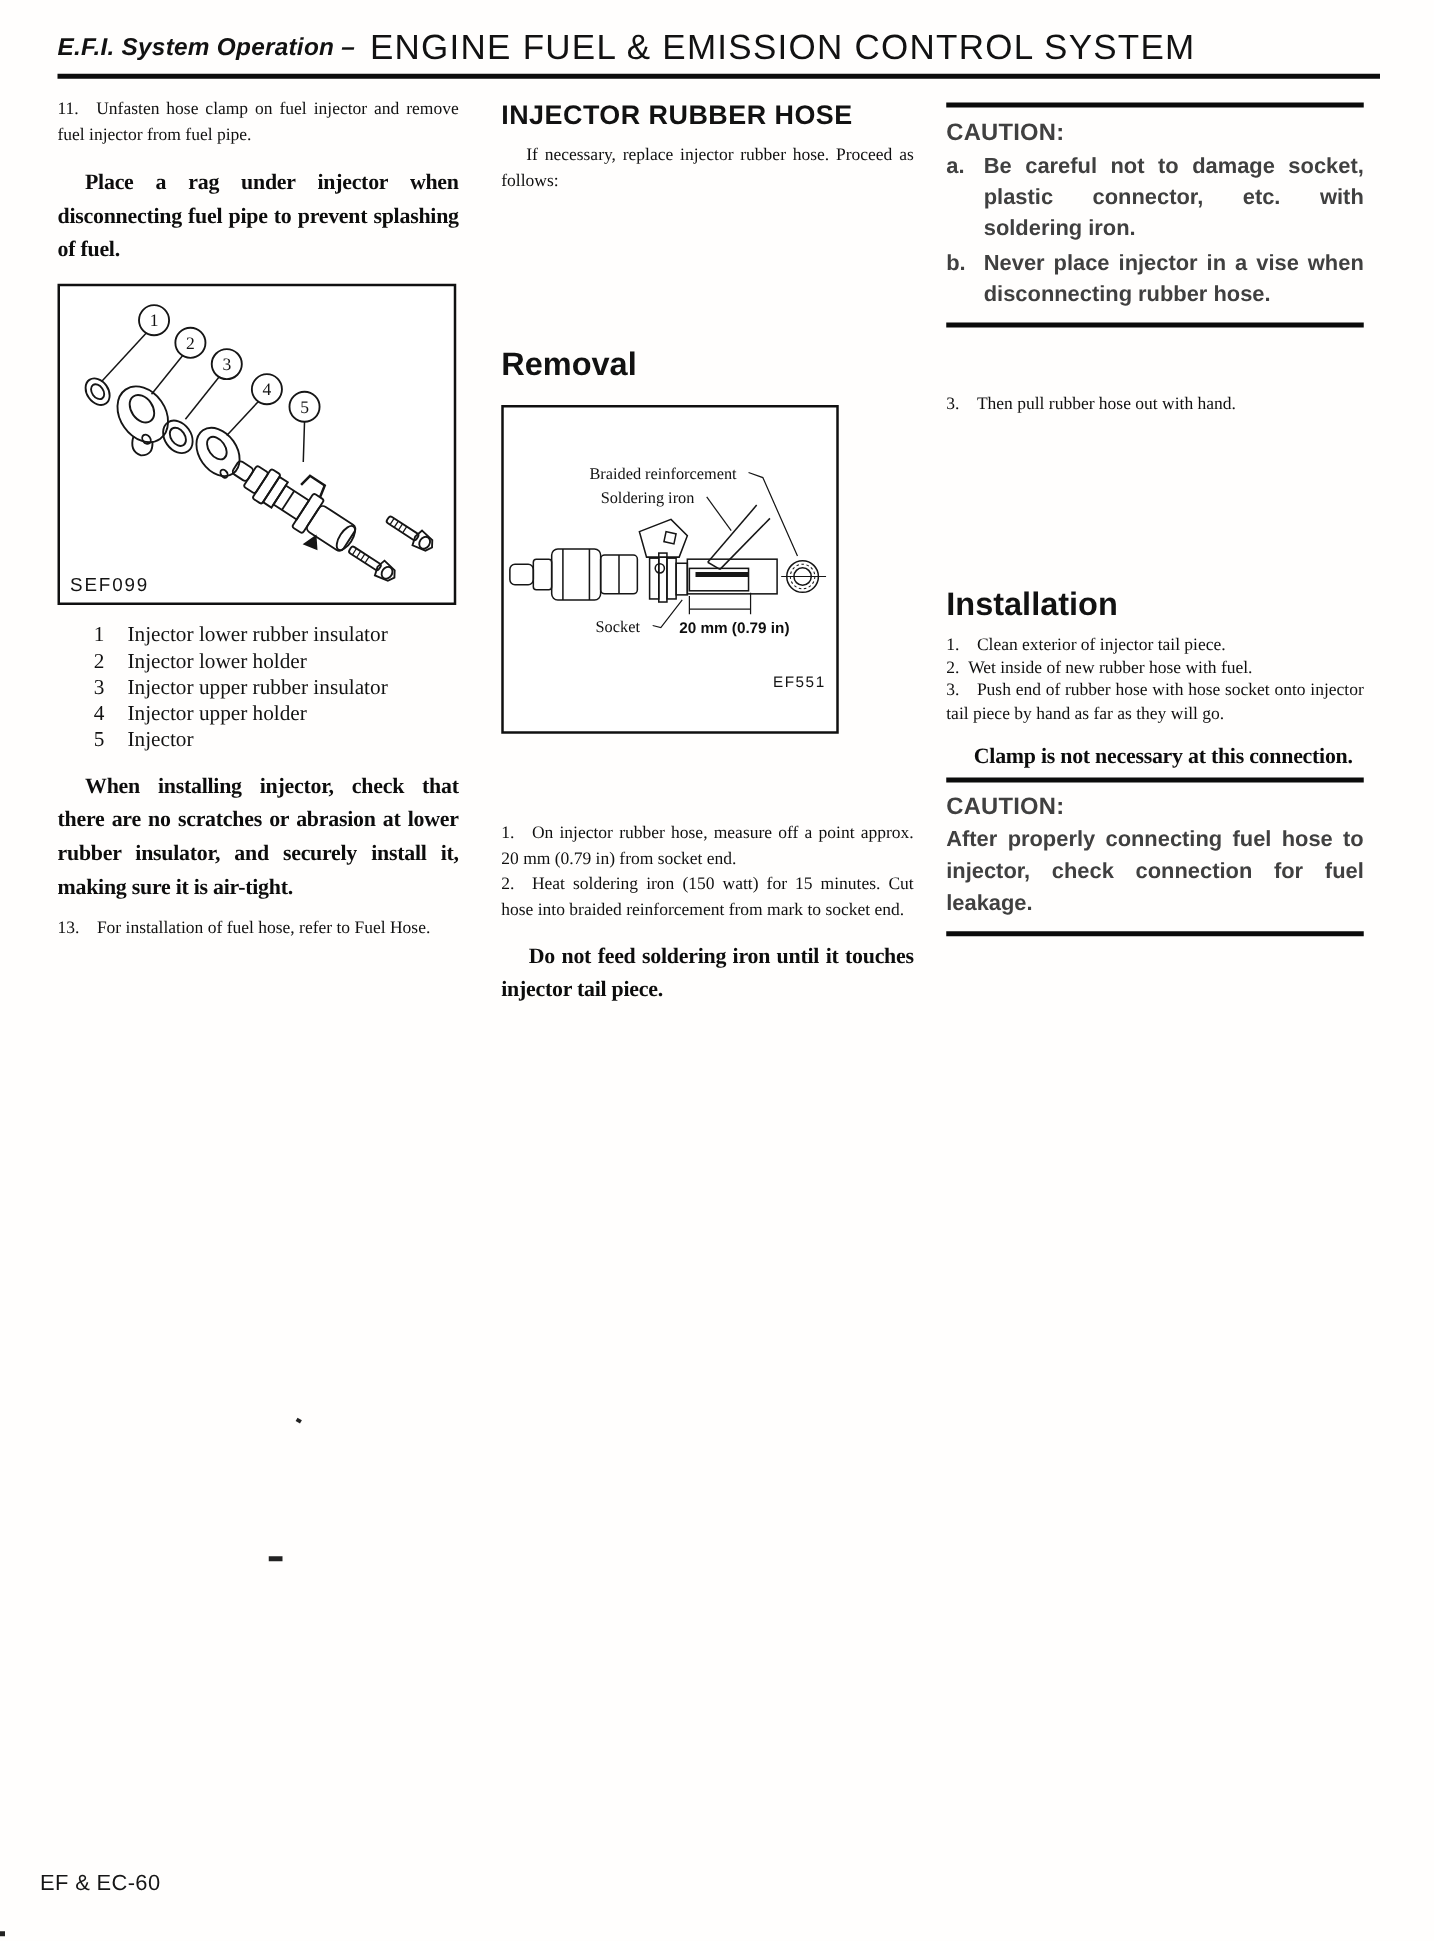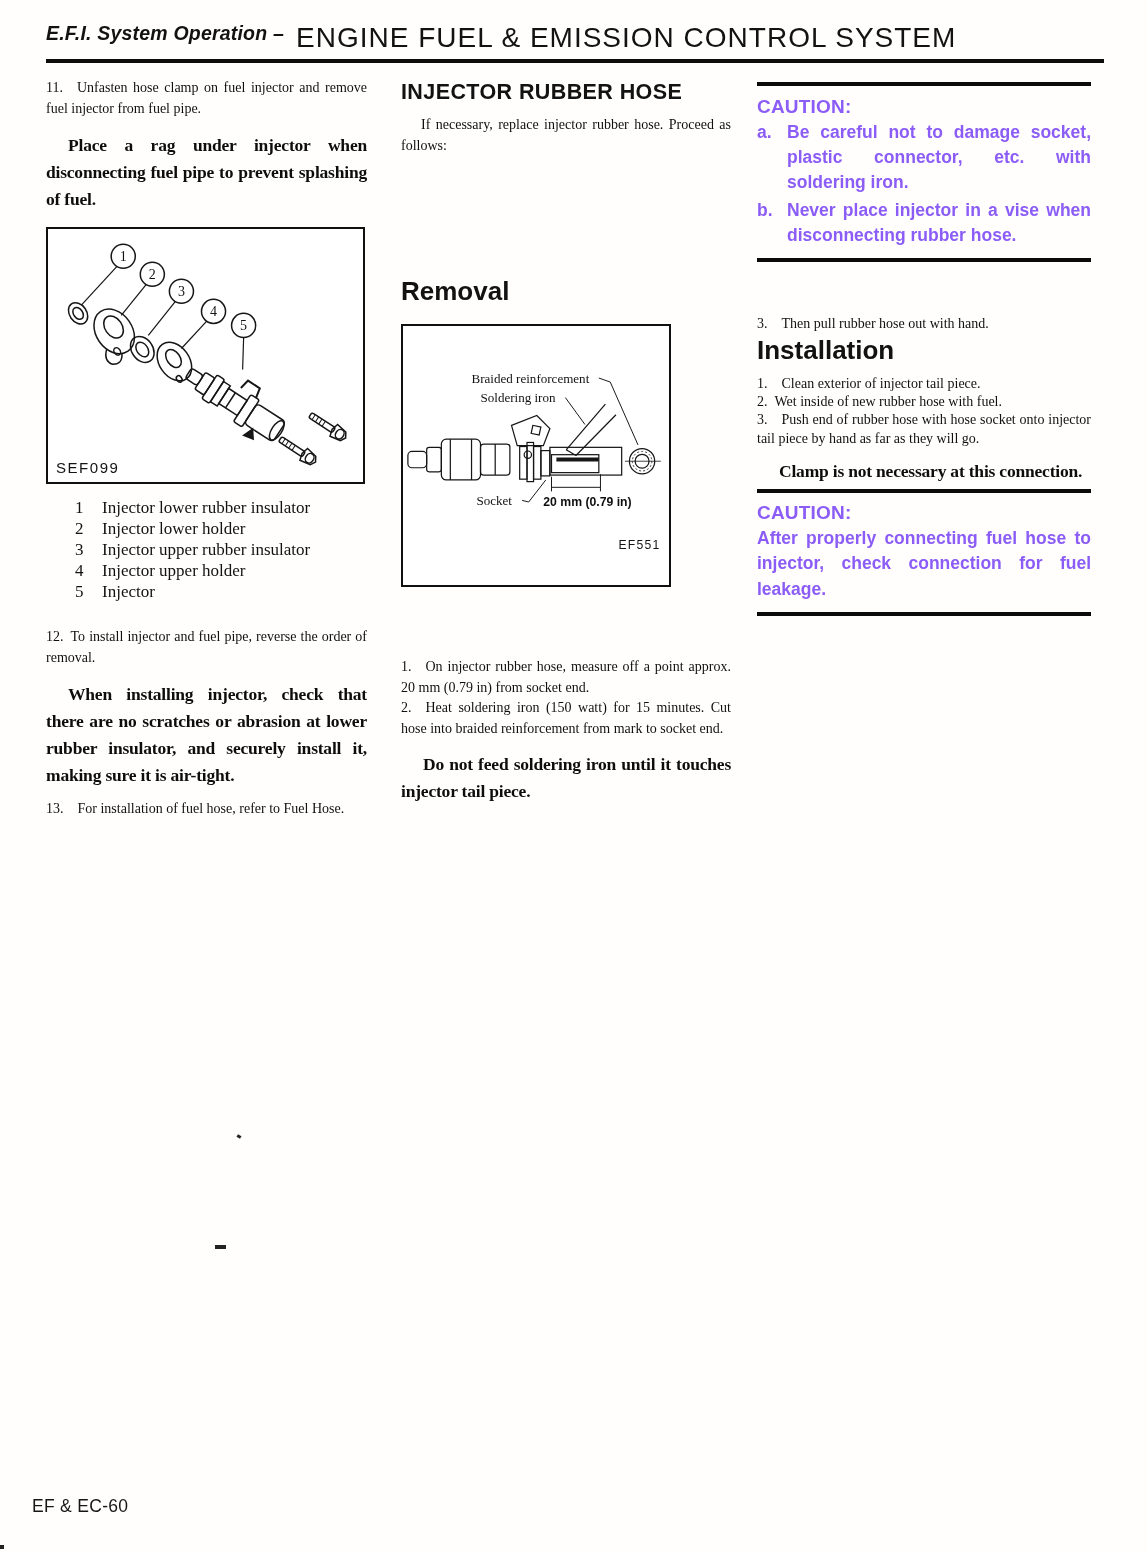--- a/index.html
+++ b/index.html
@@ -2,21 +2,21 @@
 <html><head>
 <meta charset="utf-8">
 <style>
   * { margin:0; padding:0; box-sizing:border-box; }
   html,body { background:#ffffff; }
   .page {
     position:relative; width:1147px; height:1553px; background:#fffefd;
     color:#121212; font-family:"Liberation Serif", serif; overflow:hidden;
   }
   
-  .header { position:absolute; left:46px; top:22px; width:1058px; display:flex; align-items:flex-start; gap:12px; white-space:nowrap; }
+  .header { position:absolute; left:46px; top:22px; width:1058px; display:flex; align-items:center; gap:12px; white-space:nowrap; }
   .crumb { font-family:"Liberation Sans", sans-serif; font-style:italic; font-weight:700; font-size:19.5px; letter-spacing:0.2px; }
   .title { font-family:"Liberation Sans", sans-serif; font-weight:400; font-size:28px; letter-spacing:1px; }
   .rule-header { position:absolute; left:46px; top:59px; width:1058px; height:4px; background:#0c0c0c; }
 
   
   .col { position:absolute; text-align:justify; }
   .col-left  { left:46px;  top:78px; width:321px; }
   .col-mid   { left:401px; top:80px; width:330px; }
   .col-right { left:757px; top:72px; width:334px; }
 
@@ -39,21 +39,21 @@
   .figure svg { display:block; width:100%; height:100%; }
 
   
   .parts { margin-top:13px; padding-left:29px; text-align:left; }
   .parts .row { display:flex; font-size:17px; line-height:21px; }
   .parts .num { flex:0 0 14px; margin-right:13px; }
 
   
   .caution {
     border-top:4px solid #0b0b0b; border-bottom:4px solid #0b0b0b;
-    font-family:"Liberation Sans", sans-serif; font-weight:700; color:#8b5cf6;
+    font-family:"Liberation Sans", sans-serif; font-weight:700; color:#404040;
   }
   .caution .head { font-size:19px; letter-spacing:0.2px; text-align:left; }
   .caution-top { margin-top:10px; padding:10px 0 10px; }
   .caution-top .item { display:flex; margin-top:2px; }
   .caution-top .letter { flex:0 0 30px; font-size:17.5px; line-height:1.44; }
   .caution-top .itext { font-size:17.5px; line-height:1.44; text-align:justify; }
   .caution-bottom { margin-top:4px; padding:9px 0 9px; }
   .caution-bottom .ctext { font-size:17.5px; line-height:1.47; text-align:justify; margin-top:2px; }
 
   
@@ -61,21 +61,21 @@
   #step-12    { margin-top:25px; }
   #note-install { margin-top:13px; }
   #step-13    { margin-top:10px; }
   
   #intro      { margin-top:10px; }
   #removal-h  { margin-top:120px; }
   #m-step-1   { margin-top:70px; }
   #note-soldering { margin-top:12px; }
   
   #r-step-3   { margin-top:52px; }
-  #installation-h { }
+  #installation-h { margin-top:133px; }
   #inst-steps { margin-top:9px; }
   #note-clamp { margin-top:11px; line-height:1.45; }
 
   .footer {
     position:absolute; left:32px; top:1496px;
     font-family:"Liberation Sans", sans-serif; font-size:17.5px; color:#161616; letter-spacing:0.3px;
   }
   .speck { position:absolute; background:#222; }
   .speck1 { left:237px; top:1135px; width:4px; height:3px; transform:rotate(30deg); }
   .speck2 { left:215px; top:1245px; width:11px; height:4px; }
@@ -195,21 +195,20 @@
       <div class="row">
         <span class="num">4</span>
         <span>Injector upper holder</span>
       </div>
       <div class="row">
         <span class="num">5</span>
         <span>Injector</span>
       </div>
     </div>
 
-    <p class="body" id="step-12">12. To install injector and fuel pipe, reverse the order of removal.</p>
     <p class="note" id="note-install">When installing injector, check that there are no scratches or abrasion at lower rubber insulator, and securely install it, making sure it is air-tight.</p>
     <p class="body" id="step-13">13. For installation of fuel hose, refer to Fuel Hose.</p>
   </div>
 
   <div class="col col-mid">
     <h2 class="section">INJECTOR RUBBER HOSE</h2>
     <p class="body indent1" id="intro">If necessary, replace injector rubber hose. Proceed as follows:</p>
     <h3 class="sub" id="removal-h">Removal</h3>
 
     <div class="figure fig2">

